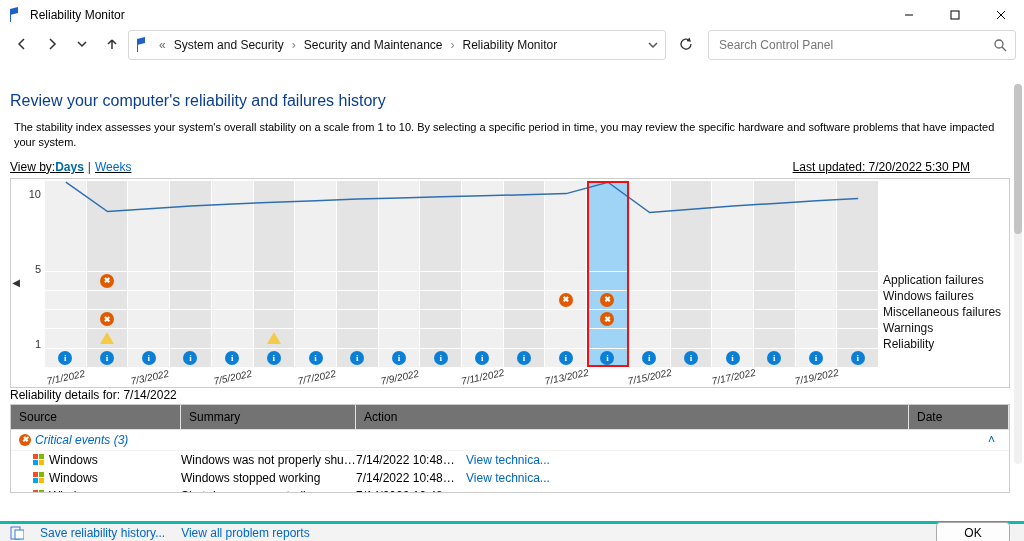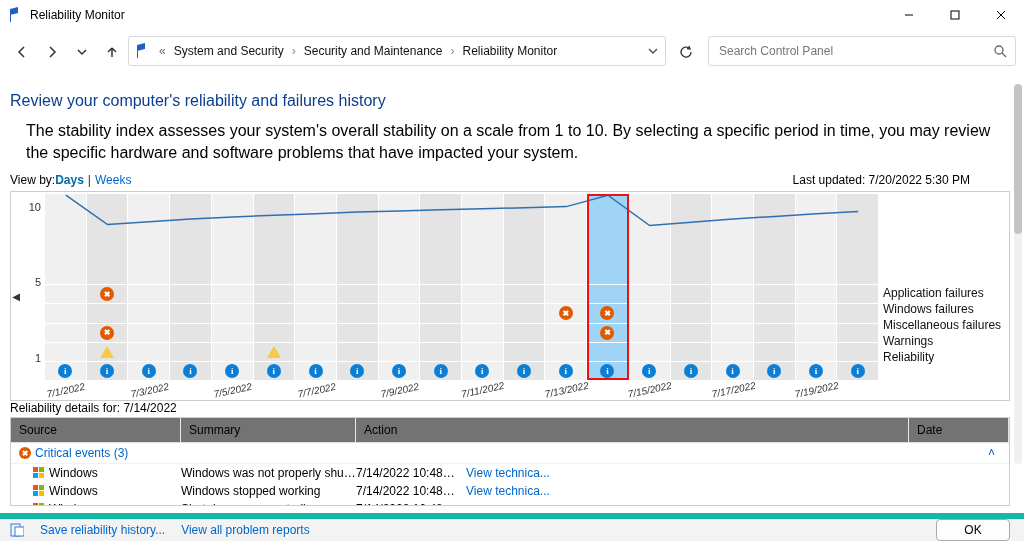--- a/index.html
+++ b/index.html
@@ -5,38 +5,38 @@
   * { box-sizing: border-box; }
   html, body { margin:0; padding:0; width:1024px; height:541px; font-family: "Segoe UI", Tahoma, sans-serif; font-size:12px; color:#000; background:#fff; overflow:hidden; }
   
   .titlebar { height:30px; display:flex; align-items:center; padding-left:8px; }
   .titlebar .flag { width:16px; height:16px; margin-right:6px; }
   .titlebar .title { flex:0 0 auto; font-size:12px; }
   .titlebar .spacer { flex:1; }
   .win-btn { width:46px; height:30px; display:flex; align-items:center; justify-content:center; }
   .win-btn svg { width:10px; height:10px; }
   
-  .navbar { height:36px; display:flex; align-items:flex-end; padding:0 8px; gap:2px; }
+  .navbar { height:36px; display:flex; align-items:flex-start; padding:0 8px; gap:2px; }
   .nav-btn { width:28px; height:28px; display:flex; align-items:center; justify-content:center; color:#555; }
   .addr { flex:1; height:30px; border:1px solid #d8d8d8; border-radius:3px; display:flex; align-items:center; padding:0 6px; gap:4px; }
   .addr .flag { width:16px; height:16px; }
   .crumb-sep::before { content:"\00AB"; color:#666; margin:0 4px; }
   .crumb { color:#111; }
   .crumb-arrow { color:#888; margin:0 4px; }
   .addr-tail { margin-left:auto; display:flex; align-items:center; gap:14px; color:#666; }
   .refresh-btn { width:28px; height:28px; display:flex; align-items:center; justify-content:center; color:#555; margin-left:4px; }
   .search { width:308px; height:30px; border:1px solid #d8d8d8; border-radius:3px; margin-left:6px; display:flex; align-items:center; padding:0 8px; color:#888; }
   .search input { border:none; outline:none; flex:1; font-size:12px; color:#000; background:transparent; }
   .search input::placeholder { color:#777; font-style:normal; }
   .search .mag { color:#666; }
   
   .content { position:relative; padding:10px 14px 0 10px; }
   .heading { color:#0a3e8f; font-size:16px; margin:16px 0 10px 0; }
-  .desc { font-size:16px; line-height:1.35; margin:0 0 10px 16px; }
-  .viewrow { display:flex; margin-bottom:4px; }
+  .desc { font-size:11px; line-height:1.35; margin:0 0 10px 4px; }
+  .viewrow { display:flex; margin-bottom:4px;text-decoration:underline; }
   .viewby-lbl {}
   .days { color:#0369a1; font-weight:600; }
   .sep { margin:0 4px; color:#333; }
   .weeks { color:#0066cc; }
   .lastupd { margin-left:auto; margin-right:40px; }
   
   .chartpanel { position:relative; height:210px; display:flex; border:1px solid #ccc; }
   .scroll-arrow { width:10px; display:flex; align-items:center; justify-content:center; color:#333; font-size:10px; }
   .legend { width:130px; display:flex; flex-direction:column; justify-content:flex-start; padding:94px 0 0 4px; gap:2px; font-size:12px; color:#111; }
   .chartbody { flex:1; position:relative; }
@@ -61,31 +61,31 @@
   .ic.warn { width:0; height:0; border-left:7px solid transparent; border-right:7px solid transparent; border-bottom:12px solid #f7c948; border-radius:0; }
   .ic.info { background:#0b7fd6; }
   .ic.info::after { content:"i"; font-family:Georgia,serif; font-size:9px; }
   
   .details-hdr { font-size:12px; }
   .grid { margin-top:2px; border:1px solid #ccc; }
   .grid-hdr { display:flex; background:#737373; border-bottom:1px solid #e0e0e0; }
   .gh { padding:5px 8px; border-right:1px solid #e6e6e6; font-weight:400; }
   .gh.src { width:170px; } .gh.sum { width:175px; } .gh.dt { width:100px; } .gh.act { flex:1; }
   .grid-body { height:62px; overflow:hidden; }
-  .grp { display:flex; align-items:center; padding:3px 8px; color:#0066cc; border-bottom:1px solid #f2f2f2; }
+  .grp { display:flex; align-items:center; padding:3px 8px; color:#0066cc; border-bottom:1px solid #f2f2f2;font-style:italic; }
   .grp .ic { margin-right:4px; width:12px; height:12px; }
   .grp-chev { margin-left:auto; margin-right:6px; color:#0a5fb3; }
   .row { display:flex; padding:2px 8px; }
   .row .c1 { width:162px; display:flex; align-items:center; gap:4px; padding-left:14px; }
   .row .c2 { width:175px; white-space:nowrap; overflow:hidden; text-overflow:ellipsis; }
   .row .c3 { width:100px; white-space:nowrap; overflow:hidden; text-overflow:ellipsis; }
   .row .c4 { flex:1; color:#0066cc; padding-left:10px; white-space:nowrap; overflow:hidden; text-overflow:ellipsis; }
   .winlogo { width:12px; height:12px; display:inline-block; }
   
-  .bottombar { position:absolute; left:0; right:0; bottom:0; height:28px; background:#f3f3f3; border-top:6px solid #14b8a6; display:flex; align-items:center; padding:0 10px; gap:16px; }
+  .bottombar { position:absolute; left:0; right:0; bottom:0; height:20px; background:#f3f3f3; border-top:3px solid #14b8a6; display:flex; align-items:center; padding:0 10px; gap:16px; }
   .bottombar a { color:#0066cc; text-decoration:none; }
   .ok-btn { margin-left:auto; width:74px; height:22px; border:1px solid #aaa; background:#fdfdfd; border-radius:4px; text-align:center; line-height:20px; margin-right:4px; }
   
   .vscroll { position:absolute; right:2px; top:84px; width:8px; height:380px; background:#f0f0f0; border-radius:4px; }
   .vscroll .thumb { position:absolute; left:0; right:0; top:0; height:150px; background:#c4c4c4; border-radius:4px; }
 </style>
 </head>
 <body>
 
 <div class="titlebar">

